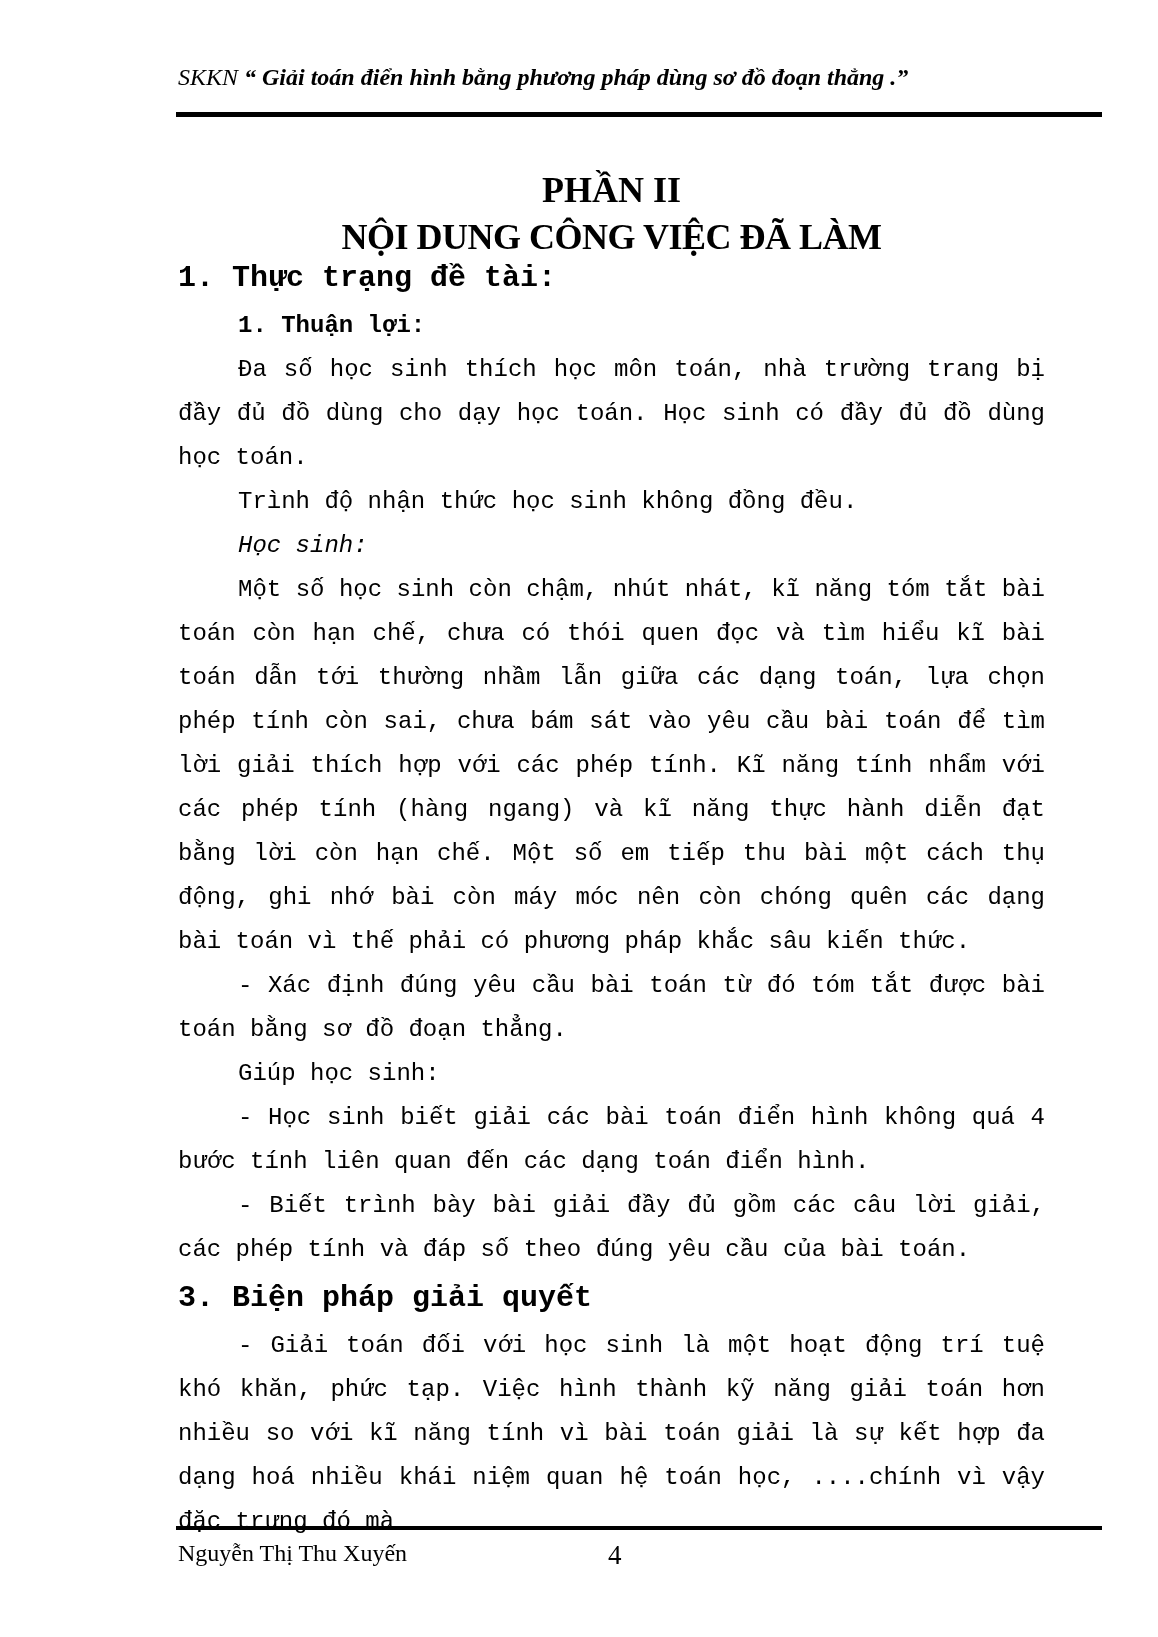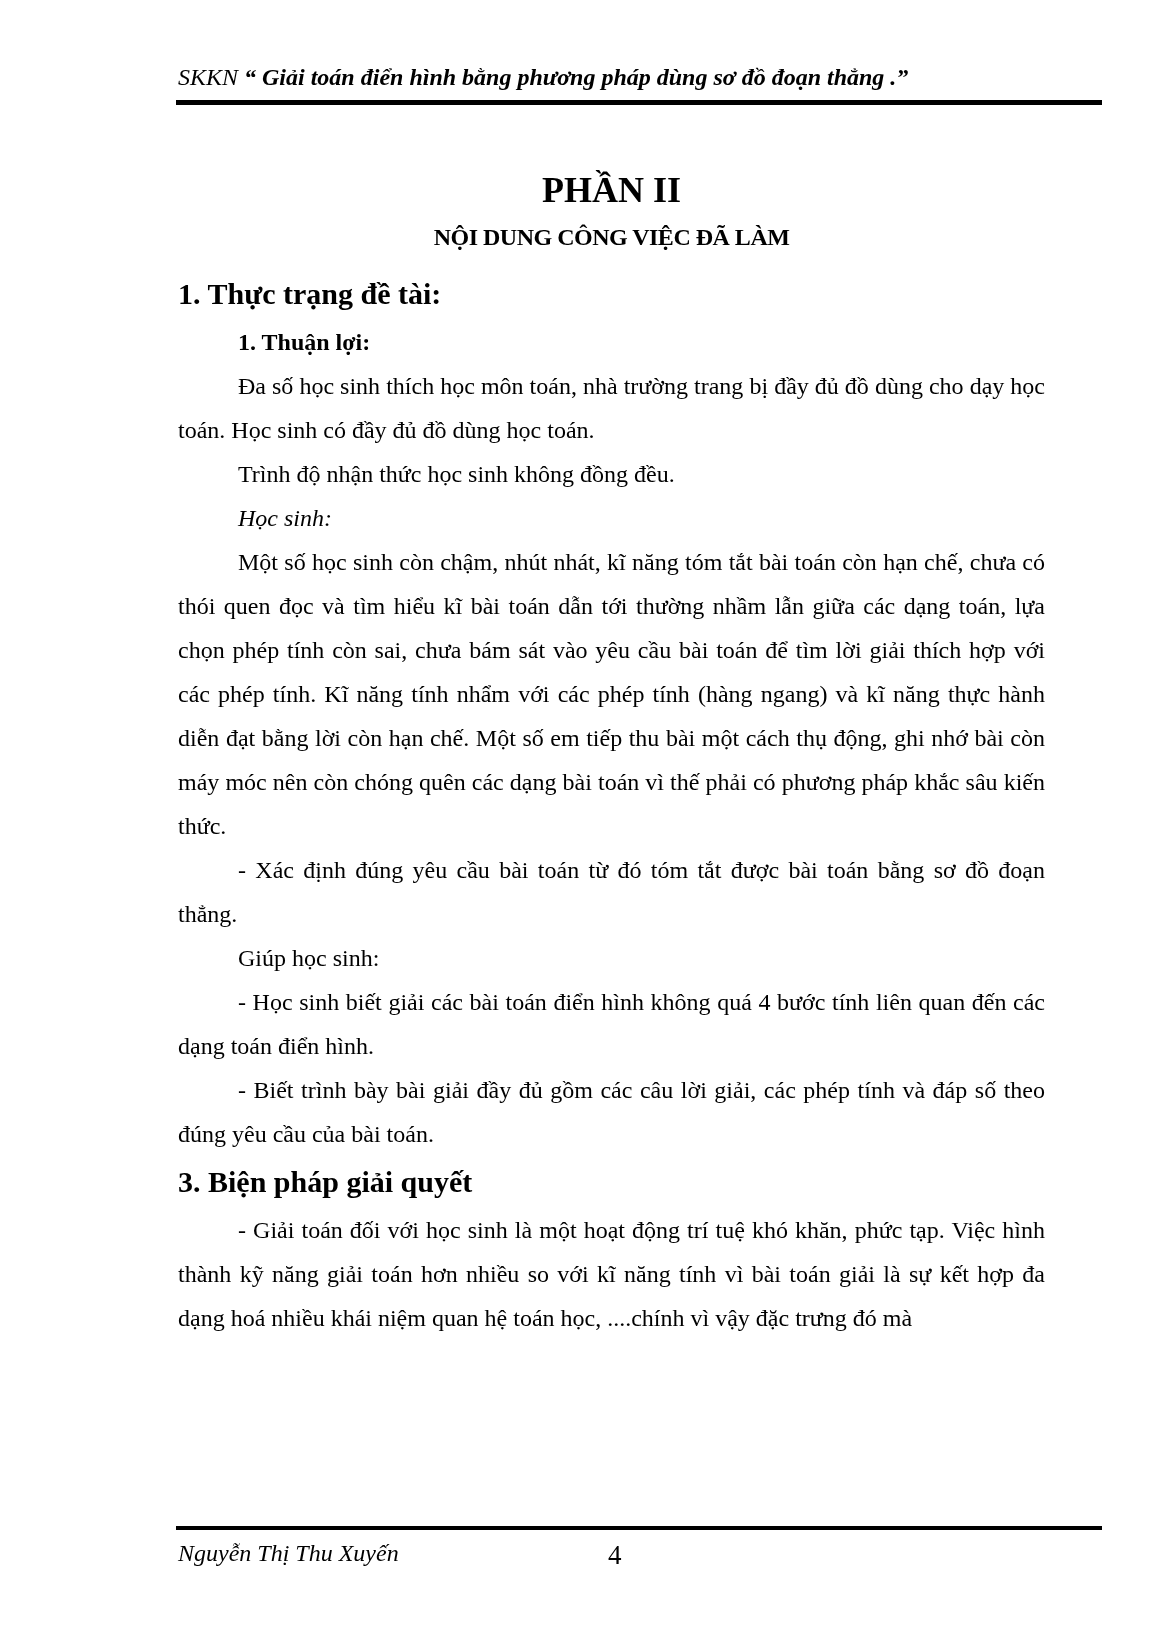--- a/index.html
+++ b/index.html
@@ -10,46 +10,47 @@
     color: #000;
     font-family: "Liberation Serif", "DejaVu Serif", serif;
     overflow: hidden;
   }
 
   
   .doc-header {
     position: absolute;
     left: 176px; right: 56px; top: 62px;
     border-bottom: 5px solid #000;
-    padding-bottom: 8px;
+    padding-bottom: 20px;
     font-style: italic;
     font-size: 24px;
     line-height: 30px;
     white-space: nowrap;
   }
   .doc-header .hdr-label { font-weight: normal; padding-left: 2px; }
   .doc-header .hdr-quote { font-weight: bold; }
 
   
   .part-titles {
     position: absolute;
     top: 167px; left: 178px; width: 867px;
     text-align: center;
     font-weight: bold;
   }
   .part-line  { font-size: 36px; line-height: 47px; }
-  .part-sub   { font-size: 24px; line-height: 47px; letter-spacing: -0.5px; }
+  .part-sub   { font-size: 36px; line-height: 47px; letter-spacing: -0.5px; }
 
   
   .doc-body {
     position: absolute;
-    top: 268px; left: 178px; width: 867px;
+    top: 252px; left: 178px; width: 867px;
     font-size: 24px;
     line-height: 44px;
     text-align: justify;
+    font-family: Liberation Mono, monospace;
   }
   .h-section {
     font-size: 30px;
     line-height: 52px;
     font-weight: bold;
     text-align: left;
   }
   .subheading {
     font-weight: bold;
     text-indent: 60px;
@@ -61,21 +62,21 @@
 
   
   .doc-footer {
     position: absolute;
     left: 176px; right: 56px; top: 1526px;
     border-top: 4px solid #000;
     padding-top: 8px;
     font-size: 24px;
     line-height: 30px;
   }
-  .footer-author { font-style: italic; padding-left: 2px; margin-top: 8px; }
+  .footer-author { padding-left: 2px; margin-top: 8px; }
   .footer-pagenum {
     position: absolute;
     left: 432px; top: 10px;
     font-size: 27px;
     font-style: normal;
   }
 </style>
 </head>
 <body>
 

